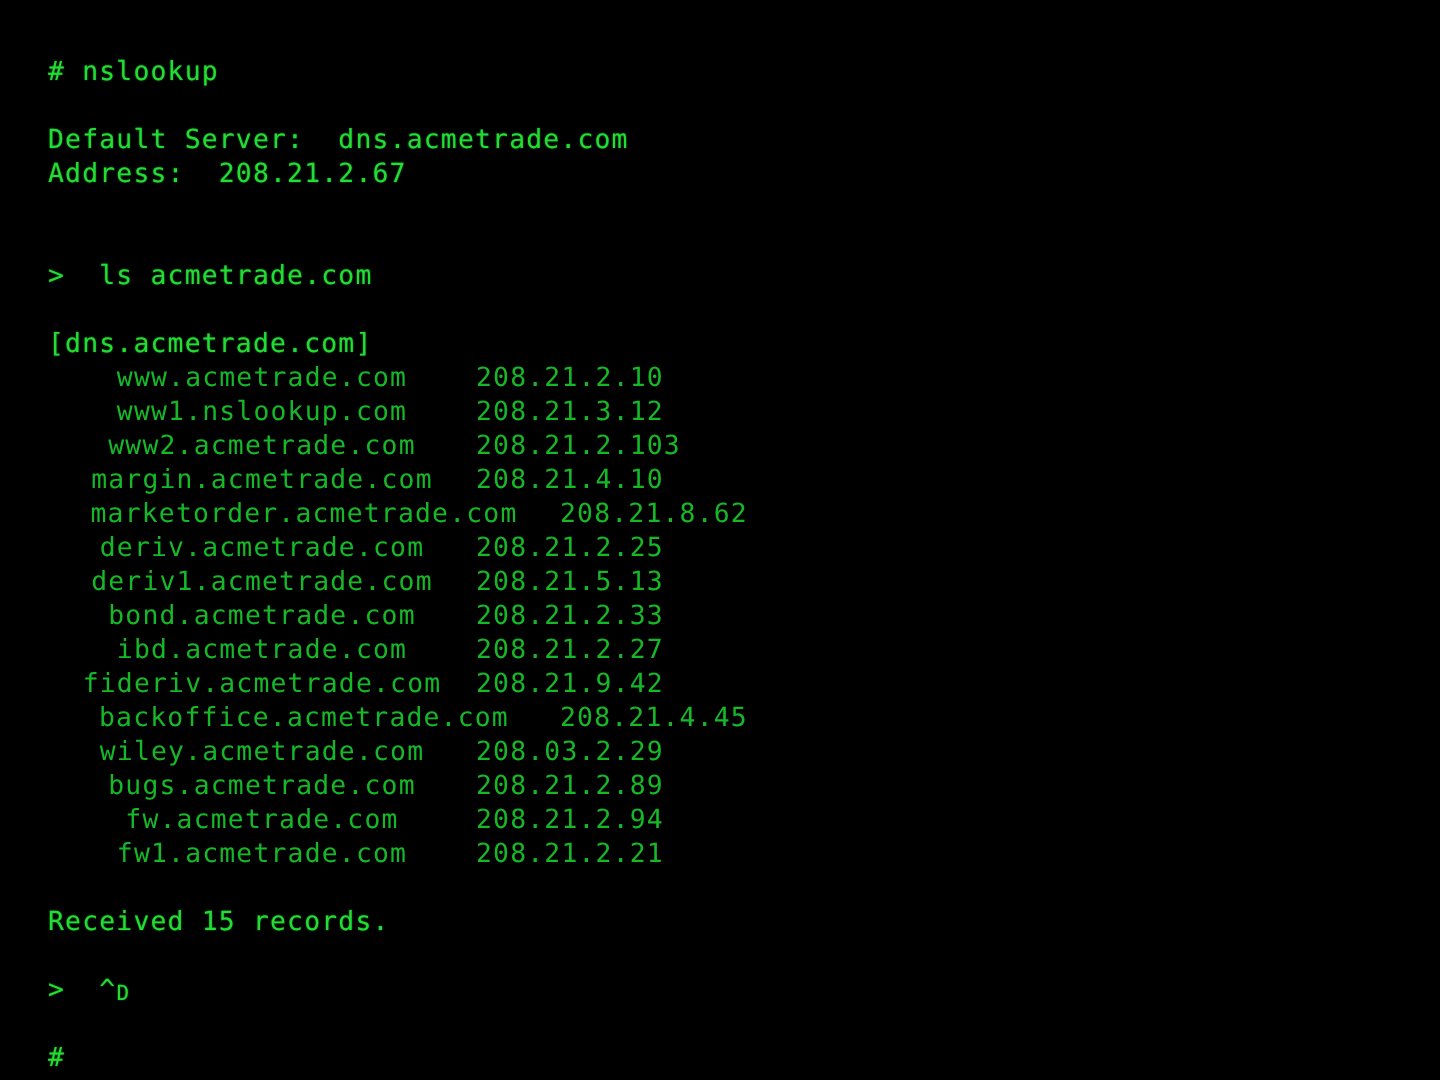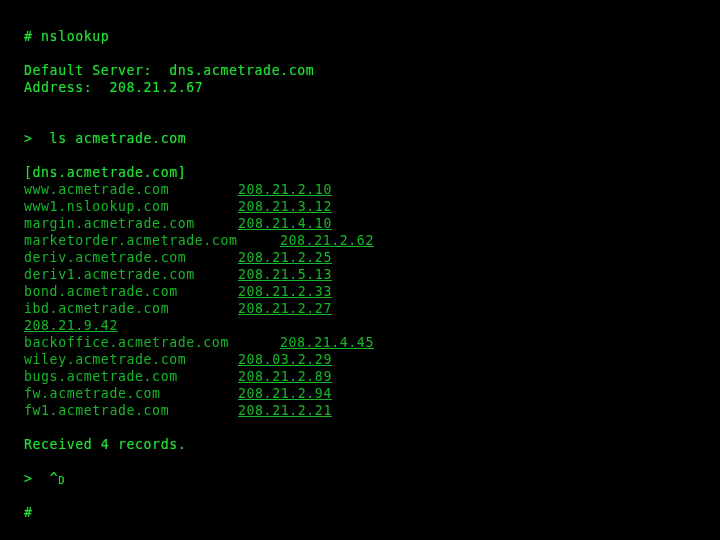--- a/index.html
+++ b/index.html
@@ -44,28 +44,28 @@
     font-size: 13.2px;
     letter-spacing: 0.6px;
     white-space: pre;
     color: #16b828;
     display: flex;
   }
   .record .host {
     display: inline-block;
     width: 214px;
     flex: 0 0 auto;
+    text-align: center;
   }
   .record.wide .host {
     width: 256px;
   }
   .record .ip {
     display: inline-block;
     flex: 0 0 auto;
-    text-decoration: underline;
   }
   .ctrl-d {
     font-size: 10.5px;
     vertical-align: baseline;
     position: relative;
     top: 1px;
   }
 </style>
 </head>
 <body>
@@ -85,37 +85,38 @@
 
   <div class="line bright">&gt;  ls acmetrade.com</div>
 
   <div class="line blank"> </div>
 
   <div class="line bright">[dns.acmetrade.com]</div>
 
   <div id="record-list">
       <div class="record"><span class="host">www.acmetrade.com</span><span class="ip">208.21.2.10</span></div>
       <div class="record"><span class="host">www1.nslookup.com</span><span class="ip">208.21.3.12</span></div>
+      <div class="record"><span class="host">www2.acmetrade.com</span><span class="ip">208.21.2.103</span></div>
       <div class="record"><span class="host">margin.acmetrade.com</span><span class="ip">208.21.4.10</span></div>
-      <div class="record wide"><span class="host">marketorder.acmetrade.com</span><span class="ip">208.21.2.62</span></div>
+      <div class="record wide"><span class="host">marketorder.acmetrade.com</span><span class="ip">208.21.8.62</span></div>
       <div class="record"><span class="host">deriv.acmetrade.com</span><span class="ip">208.21.2.25</span></div>
       <div class="record"><span class="host">deriv1.acmetrade.com</span><span class="ip">208.21.5.13</span></div>
       <div class="record"><span class="host">bond.acmetrade.com</span><span class="ip">208.21.2.33</span></div>
       <div class="record"><span class="host">ibd.acmetrade.com</span><span class="ip">208.21.2.27</span></div>
-      <div class="record"><span class="ip">208.21.9.42</span></div>
+      <div class="record"><span class="host">fideriv.acmetrade.com</span><span class="ip">208.21.9.42</span></div>
       <div class="record wide"><span class="host">backoffice.acmetrade.com</span><span class="ip">208.21.4.45</span></div>
       <div class="record"><span class="host">wiley.acmetrade.com</span><span class="ip">208.03.2.29</span></div>
       <div class="record"><span class="host">bugs.acmetrade.com</span><span class="ip">208.21.2.89</span></div>
       <div class="record"><span class="host">fw.acmetrade.com</span><span class="ip">208.21.2.94</span></div>
       <div class="record"><span class="host">fw1.acmetrade.com</span><span class="ip">208.21.2.21</span></div>
     </div>
 
   <div class="line blank"> </div>
 
-  <div class="line bright">Received 4 records.</div>
+  <div class="line bright">Received 15 records.</div>
 
   <div class="line blank"> </div>
 
   <div class="line bright"><span>&gt;</span>  <span>^</span><span class="ctrl-d">D</span></div>
 
   <div class="line blank"> </div>
 
   <div class="line bright">#</div>
 
 </div>

